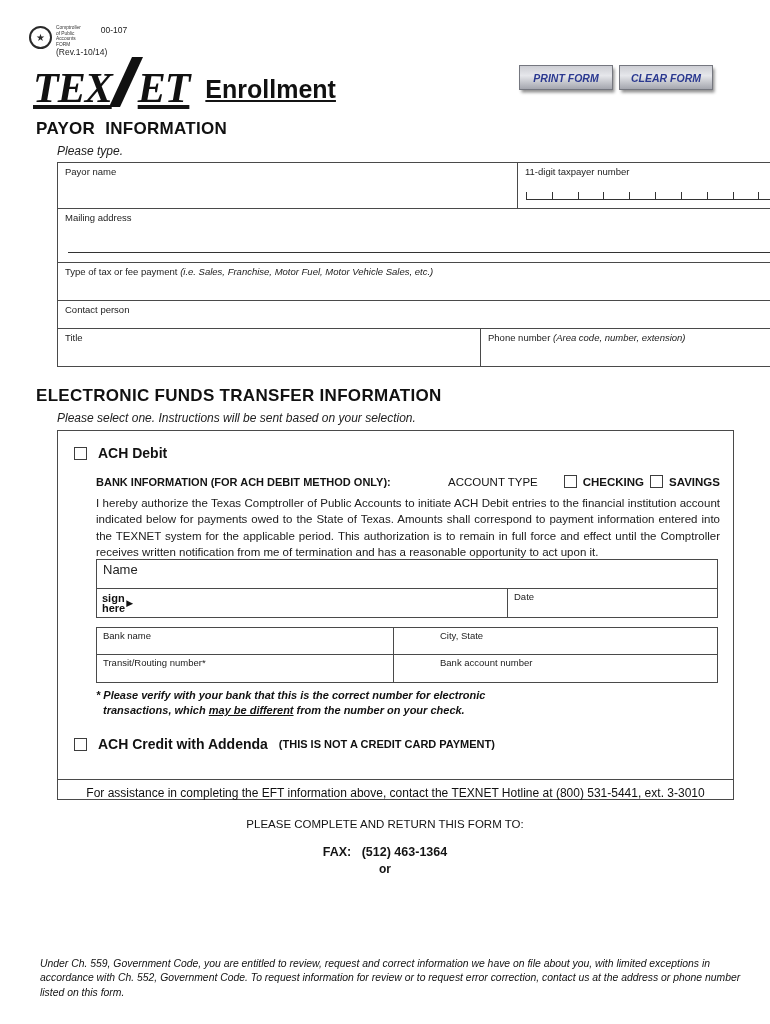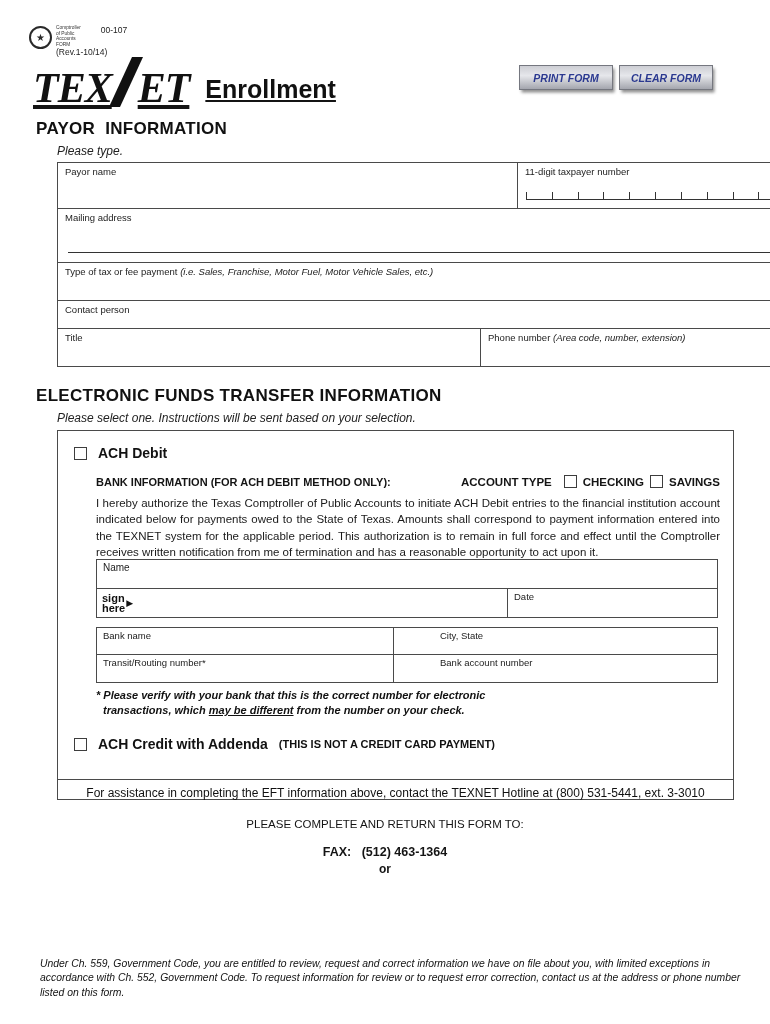--- a/index.html
+++ b/index.html
@@ -56,27 +56,27 @@
 
   
   .eftbox { left:57px; top:430px; width:677px; height:370px; border:1px solid #4a4a4a; }
   .cb { width:13px; height:13px; border:1px solid #3d3d3d; background:#fff; flex:0 0 13px; cursor:pointer; }
   .method-row { position:absolute; display:flex; align-items:center; gap:11px; }
   .method-label { font-size:14px; font-weight:bold; color:#111; }
   .method-note { font-size:11px; font-weight:bold; color:#111; }
   .bank-line { position:absolute; left:38px; top:44px; width:624px; display:flex; align-items:center; }
   .bank-head { font-size:11px; font-weight:bold; }
   .acct-group { margin-left:auto; display:flex; align-items:center; gap:6px; }
-  .acct-label { font-size:11.5px; font-weight:bold; margin-right:6px; }
+  .acct-label { font-size:11.5px; font-weight:normal; margin-right:20px; }
   .cb-label { font-size:11.5px; font-weight:bold; }
   .auth-text { position:absolute; left:38px; top:64px; width:624px; font-size:11.5px; line-height:1.42;
                text-align:justify; color:#1a1a1a; }
 
   .sigbox { position:absolute; left:38px; top:128px; width:622px; border:1px solid #4a4a4a; }
-  .sig-name { height:29px; border-bottom:1px solid #4a4a4a; padding:2px 6px; font-size:10px; color:#222; }
+  .sig-name { height:29px; border-bottom:1px solid #4a4a4a; padding:2px 6px; font-size:13px; color:#222; }
   .sig-bottom { display:flex; height:28px; }
   .sign-cell { flex:0 0 410px; display:flex; align-items:center; padding-left:5px; }
   .sh-words { font-weight:bold; font-size:11px; line-height:0.95; color:#111; }
   .sh-arrow { font-size:9px; margin-left:1px; color:#111; }
   .date-cell { flex:1; border-left:1px solid #4a4a4a; padding:2px 6px; font-size:9.5px; color:#222; }
 
   .banktable { position:absolute; left:38px; top:196px; width:622px; border:1px solid #4a4a4a; }
   .brow { display:flex; height:27px; }
   .brow.first { border-bottom:1px solid #4a4a4a; }
   .bcell-l { flex:0 0 297px; border-right:1px solid #4a4a4a; padding:2px 6px; font-size:9.5px; color:#222; }

